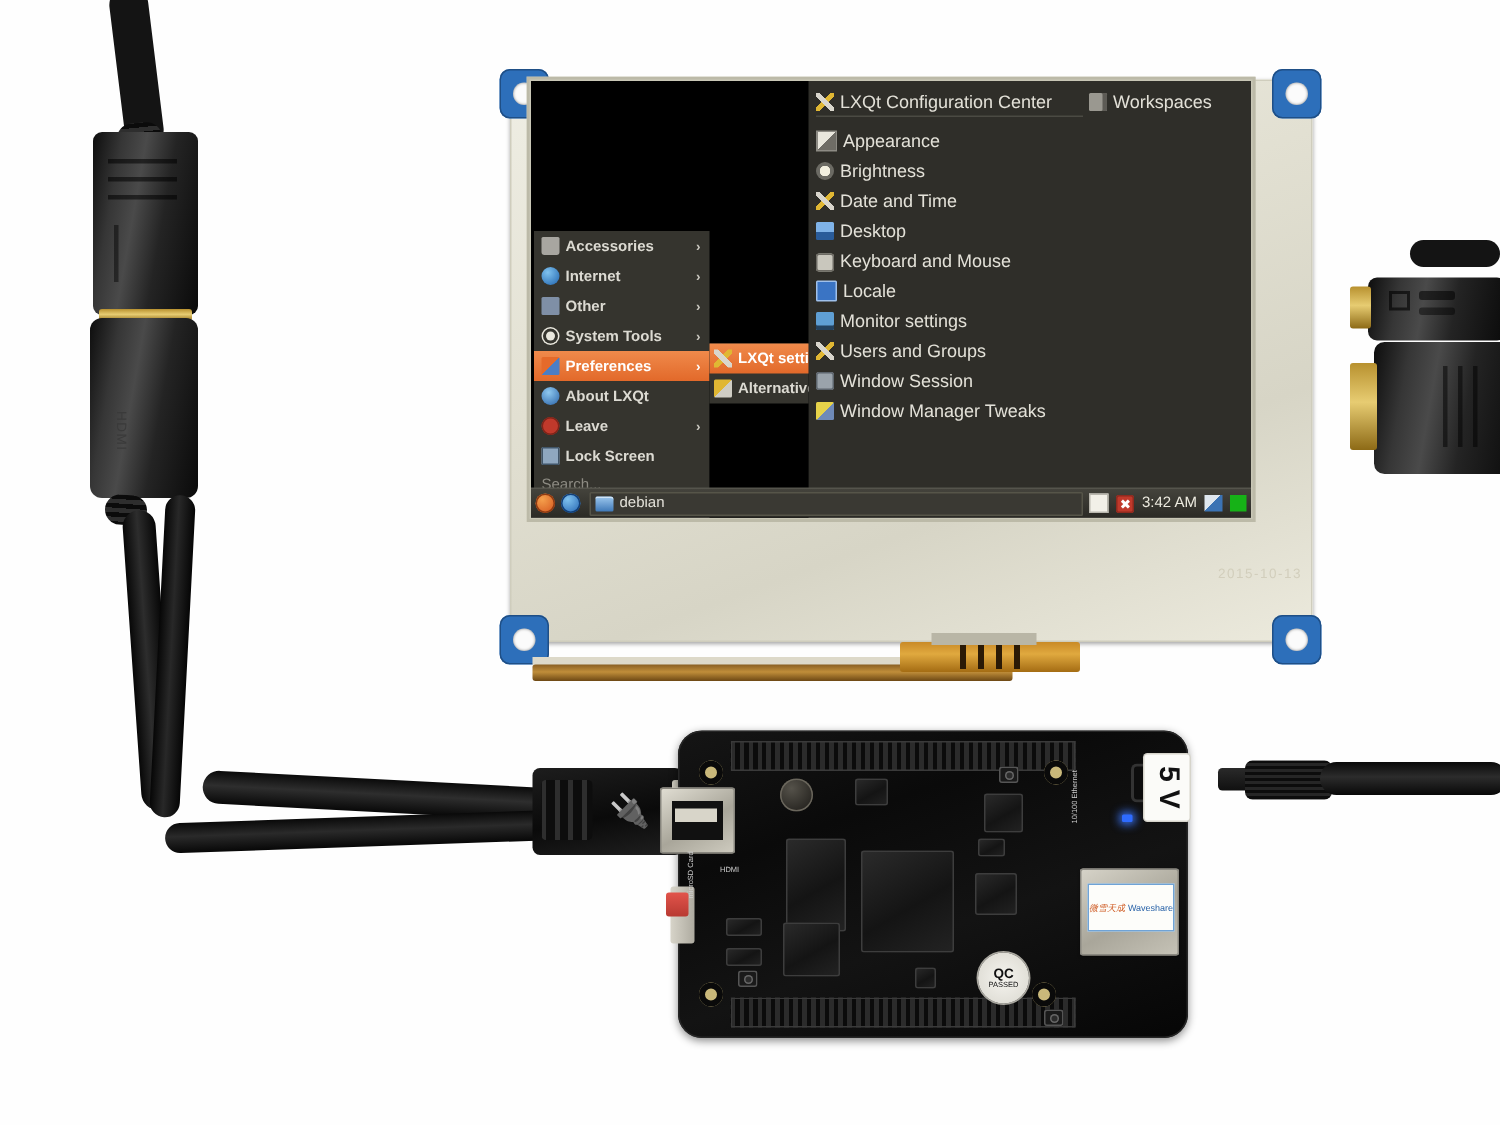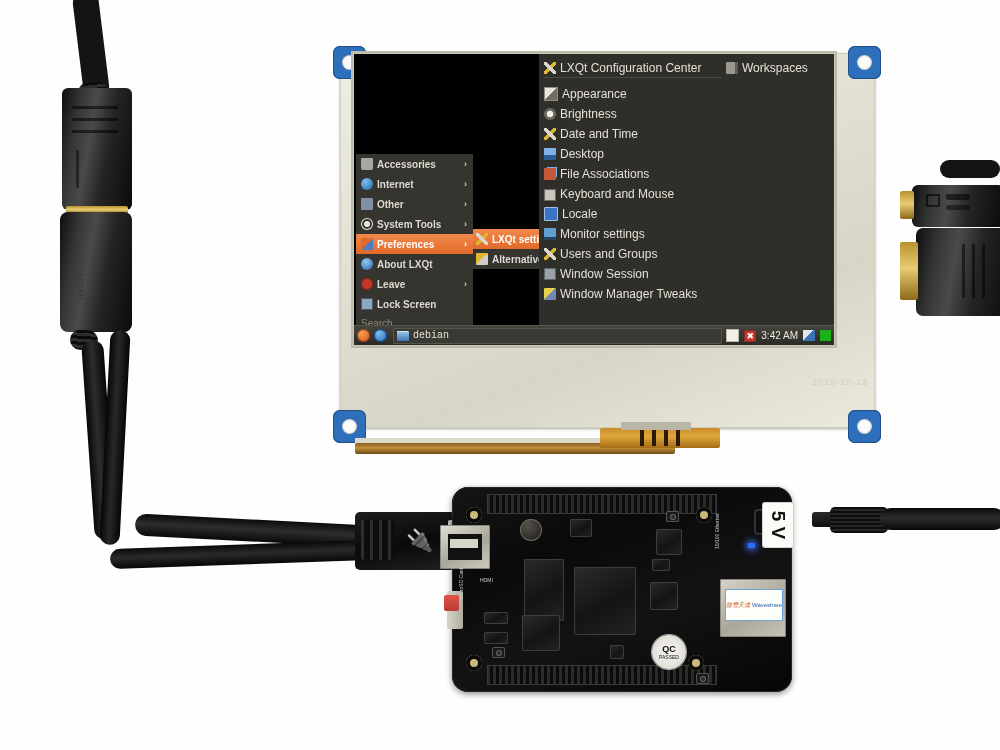--- a/index.html
+++ b/index.html
@@ -102,21 +102,21 @@
      background:linear-gradient(180deg,#44433c,#2b2a25);display:flex;align-items:center;
      border-top:1px solid #55544c;}
   #tb-left{display:flex;align-items:center;padding-left:3px;gap:4px;}
   .tb-btn{width:13px;height:13px;border-radius:50%;}
   #tb-menu{background:radial-gradient(circle at 35% 30%,#f5a04c,#d2521c);box-shadow:inset 0 0 0 1px #8e3a12;}
   #tb-browser{background:radial-gradient(circle at 35% 30%,#7fc2ef,#1f5fae);box-shadow:inset 0 0 0 1px #123f78;}
   #tb-task{flex:1;margin:0 4px 0 6px;height:14px;background:#3a3933;border:1px solid #565549;
      display:flex;align-items:center;padding-left:3px;border-radius:1px;}
   #tb-task .fico{width:12px;height:10px;background:linear-gradient(180deg,#9ec8ee,#3f79b8);
      border-radius:1px 2px 1px 1px;margin-right:4px;box-shadow:inset 0 1px 0 #cfe4f7;}
-  #tb-task span{color:#e4e2da;font-size:10px;font-family:Liberation Mono, monospace;}
+  #tb-task span{color:#e4e2da;font-size:10px;}
   #tray{display:flex;align-items:center;gap:5px;padding-right:3px;}
   .tr-white{width:11px;height:11px;background:#f2f0e8;border:1px solid #b9b7ae;}
   .tr-red{width:12px;height:12px;background:#c0392b;border-radius:2px;color:#fff;font-size:9px;
      display:flex;align-items:center;justify-content:center;box-shadow:inset 0 0 0 1px #8e2a1f;}
   #clock{color:#eceadf;font-size:10px;white-space:nowrap;}
   .tr-blue{width:12px;height:11px;background:linear-gradient(135deg,#dfe7ef 45%,#3b73b4 45%);}
   .tr-green{width:11px;height:11px;background:#16b217;}
 
   
   #board{position:absolute;left:452px;top:487px;width:340px;height:205px;
@@ -299,24 +299,20 @@
             </div>
             <div class="ri">
               <span class="ico g-tools"></span>
               <span>Date and Time</span>
             </div>
             <div class="ri">
               <span class="ico g-desk"></span>
               <span>Desktop</span>
             </div>
             <div class="ri">
-              <span class="ico g-file"></span>
-              <span>File Associations</span>
-            </div>
-            <div class="ri">
               <span class="ico g-kbd"></span>
               <span>Keyboard and Mouse</span>
             </div>
             <div class="ri">
               <span class="ico g-blue"></span>
               <span>Locale</span>
             </div>
             <div class="ri">
               <span class="ico g-monitor"></span>
               <span>Monitor settings</span>

